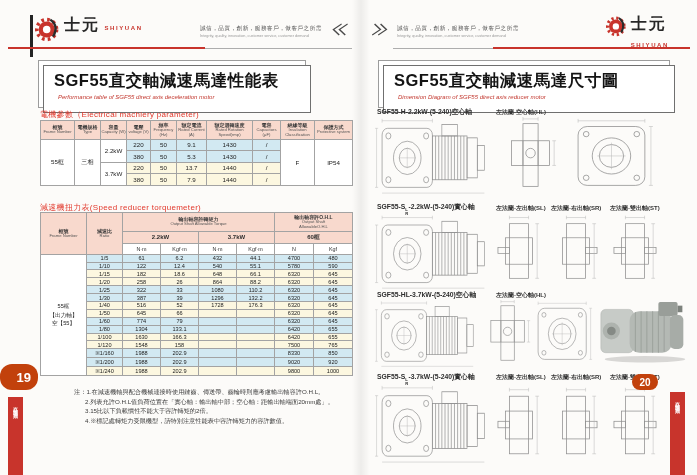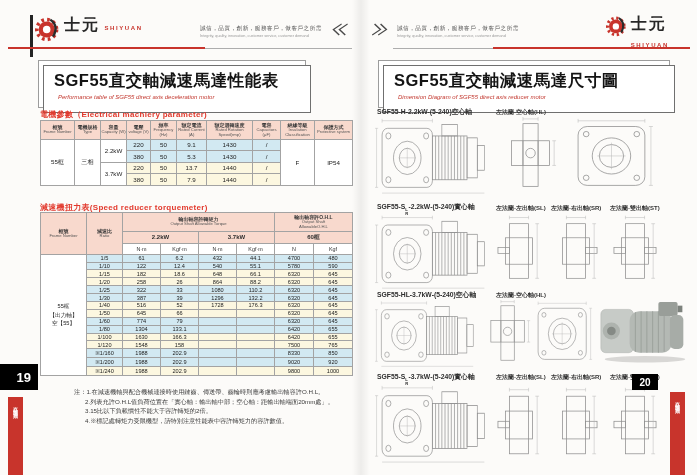--- a/index.html
+++ b/index.html
@@ -25,21 +25,21 @@
   .chev{position:absolute;}
 
   
   .titlewrap{position:absolute;}
   .titlewrap::before{content:"";position:absolute;left:-5px;top:-5px;right:5px;bottom:5px;
                      border:1px solid #9c9c9c;background:#fff;}
   .titlebox{position:relative;background:#fff;border:1px solid #6f6f6f;padding:4px 12px 12px 10px;}
   .title{font-size:16.5px;font-weight:bold;color:#141414;letter-spacing:.5px;white-space:nowrap;}
   .subtitle{font-size:6px;font-style:italic;color:#c2372e;margin-top:2px;padding-left:4px;}
 
-  .sect-h{position:absolute;font-size:8px;font-weight:bold;color:#e2392d;letter-spacing:.3px;}
+  .sect-h{position:absolute;font-size:8px;font-weight:normal;color:#e2392d;letter-spacing:.3px;}
 
   
   table{border-collapse:collapse;table-layout:fixed;}
   .etable,.ttable{position:absolute;width:312px;}
   .etable th,.etable td,.ttable th,.ttable td{border:1px solid #a3a3a3;text-align:center;
       padding:0;vertical-align:middle;overflow:hidden;}
   .etable th{background:#f8d9cd;padding:1px 0;}
   .hcn{display:block;font-size:5px;font-weight:bold;color:#3a3a3a;line-height:1.2;}
   .hen{display:block;font-size:4.2px;font-weight:normal;color:#555;line-height:1.15;}
   .etable td{font-size:6.2px;height:10.5px;color:#1d1d1d;background:#fff;}
@@ -58,22 +58,22 @@
 
   
   .model{position:absolute;font-size:6.8px;font-weight:bold;color:#2e2e2e;white-space:nowrap;}
   .stack{display:inline-flex;flex-direction:column;font-size:4.2px;line-height:1.05;
          vertical-align:-2px;font-weight:bold;}
   .dlabel{position:absolute;font-size:6px;font-weight:bold;color:#333;white-space:nowrap;}
   .draw{position:absolute;}
   .draw svg{width:100%;height:100%;display:block;}
 
   
-  .pnum{position:absolute;background:#000000;color:#fff;font-weight:bold;
-        display:flex;align-items:center;}
+  .pnum{position:absolute;background:#c2410c;color:#fff;font-weight:bold;
+        display:flex;align-items:center;border-radius:12px;}
   .pnum-left{left:0;top:364px;width:38px;height:26px;font-size:13px;justify-content:flex-end;padding-right:7px;box-sizing:border-box;}
   .pnum-right{left:632px;top:374px;width:26px;height:16px;font-size:10px;justify-content:center;}
   .redbar{position:absolute;width:15px;background:#c8342c;text-align:center;}
   .redbar-left{left:8px;top:397px;height:78px;}
   .redbar-right{left:670px;top:392px;height:83px;}
   .redbar span{writing-mode:vertical-rl;font-size:5px;color:rgba(255,255,255,.95);
                letter-spacing:1px;margin-top:4px;display:inline-block;}
 </style>
 </head>
 <body>

